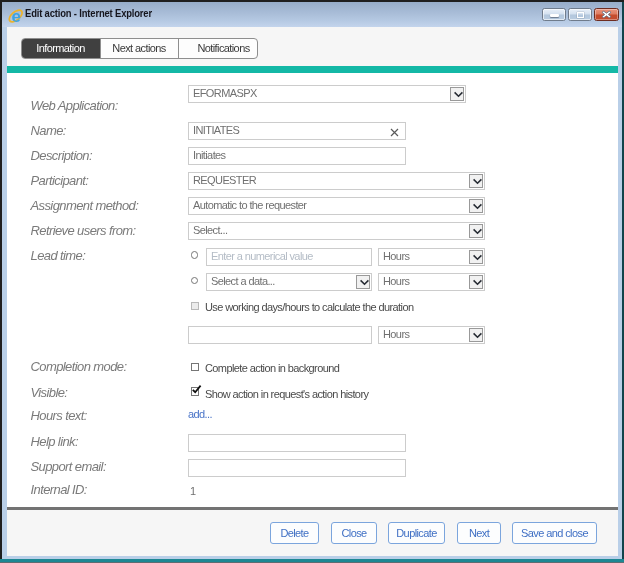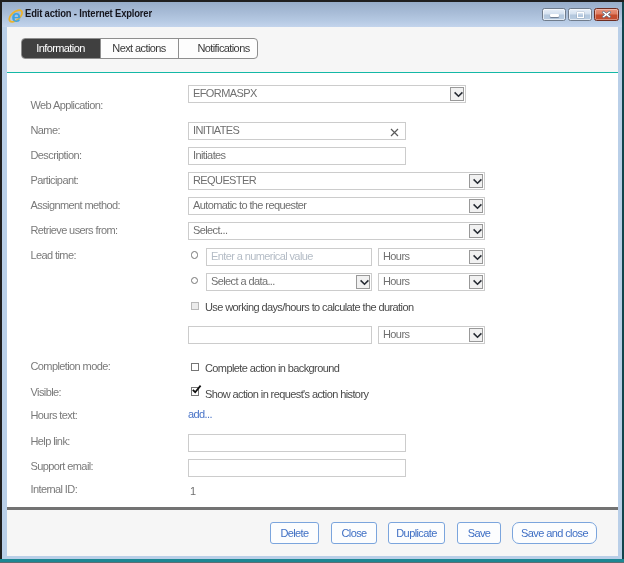--- a/index.html
+++ b/index.html
@@ -25,28 +25,28 @@
   background:linear-gradient(to bottom,#e9f0f9 0%,#d3e0ef 48%,#b3c7dd 52%,#b9cce1 100%); }
 #btn-close { left:592px; width:25px; border:1px solid #6e2c20; box-shadow:inset 0 0 0 1px rgba(255,255,255,0.35);
   background:linear-gradient(to bottom,#e9927b 0%,#dd7c60 48%,#c64c2d 52%,#c34c2f 100%); }
 #btn-min .glyph { position:absolute; left:7px; top:5px; width:9px; height:3px; background:#fff; border-radius:1px; box-shadow:0 1px 1px rgba(60,70,90,.6); }
 #btn-max .glyph { position:absolute; left:8px; top:2.5px; width:7px; height:6px; border:1.5px solid #fff; box-shadow:0 0 1px rgba(60,70,90,.7); background:transparent; }
 #btn-close .glyph { position:absolute; left:0; top:0; width:100%; height:100%; }
 
 #frame { position:absolute; left:2px; top:27px; width:620px; height:532.5px; background:#b9cfe8; }
 #content { position:absolute; left:4.5px; top:0; width:611px; height:529px; background:#fff; }
 
-#tabband { position:absolute; left:0; top:0; width:611px; height:46px; background:#f6f6f6; border-bottom:1px solid #14b8a6; }
+#tabband { position:absolute; left:0; top:0; width:611px; height:46px; background:#f6f6f6; border-bottom:7px solid #14b8a6; }
 #tabs { position:absolute; left:14px; top:11px; height:21px; display:flex; border:1px solid #8e8e8e; border-radius:4px; background:#fdfdfd; }
 #tabs .tab { height:19px; line-height:19px; font-size:11px; color:#3a3a3a; text-align:center; border-right:1px solid #8e8e8e; }
 #tabs .tab:last-child { border-right:none;padding-left:12px; }
 #tabs .tab.active { background:#404040; color:#fff; border-radius:3px 0 0 3px; }
 
 #form { position:absolute; left:0; top:48px; width:611px; height:433px; background:#fff; }
-.lbl { position:absolute; left:24px; font-size:11px; color:#7a7a7a; line-height:11.5px; }
+.lbl { position:absolute; left:24px; font-size:13px; color:#7a7a7a; line-height:11.5px;font-style:italic; }
 .field { position:absolute; height:18px; border:1px solid #cccccc; background:#fff; font-size:11px; color:#707070; line-height:15px; padding-left:4px; }
 .sel { position:absolute; height:18px; border:1px solid #cccccc; background:#fff; font-size:11px; color:#707070; line-height:15px; padding-left:4px; }
 .arrowbox { position:absolute; right:1px; top:1px; width:14.5px; height:14px; background:#f1f1f1; border:1px solid #999999; }
 .arrowbox svg { position:absolute; left:2px; top:3px; }
 .radio { position:absolute; width:7.5px; height:7.5px; border:1px solid #767676; border-radius:50%; background:#fff; }
 .cb { position:absolute; width:8.5px; height:8.5px; border:1px solid #767676; background:#fff; }
 .cbtext { position:absolute; font-size:11px; color:#4a4a4a; }
 .link { position:absolute; font-size:11px; color:#4a74c8; }
 
 #footer { position:absolute; left:0; top:480px; width:611px; height:49px; background:#f6f6f6; border-top:3px solid #737373; }
@@ -172,22 +172,22 @@
         <div class="field" style="left:181.5px; top:359px; width:218px;"></div>
         <div class="lbl" style="top:386px;">Support email:</div>
         <div class="field" style="left:181.5px; top:384px; width:218px;"></div>
         <div class="lbl" style="top:409px;">Internal ID:</div>
         <div class="cbtext" style="left:183.5px; top:410px; color:#707070;">1</div>
       </div>
       <div id="footer">
         <div class="fbtn" style="left:263.5px; width:49px;">Delete</div>
         <div class="fbtn" style="left:324.5px; width:46px;">Close</div>
         <div class="fbtn" style="left:381.5px; width:57px;">Duplicate</div>
-        <div class="fbtn" style="left:450.5px; width:44px;">Save</div>
-        <div class="fbtn" style="left:505.5px; width:85px;border-radius:7px;">Save and close</div>
+        <div class="fbtn" style="left:450.5px; width:44px;">Next</div>
+        <div class="fbtn" style="left:505.5px; width:85px;">Save and close</div>
       </div>
     </div>
   </div>
   <div id="edge-top"></div>
   <div id="edge-left"></div>
   <div id="edge-right"></div>
   <div id="edge-bot-teal"></div>
   <div id="edge-bot-gray"></div>
 </div>
 

